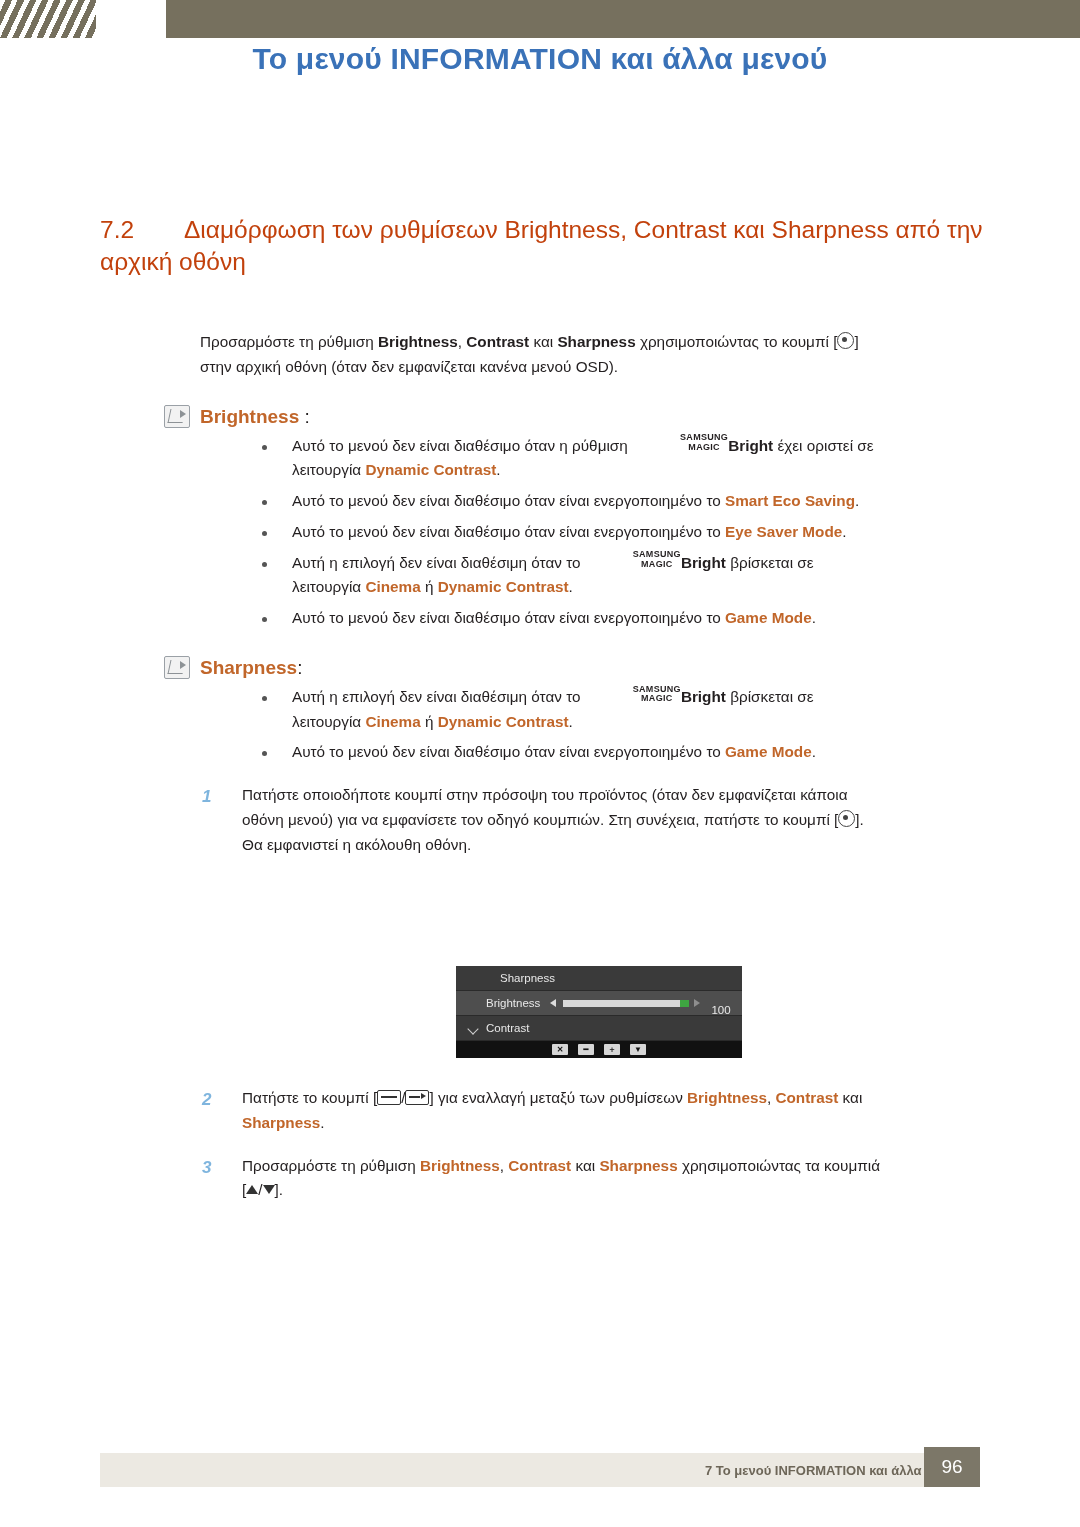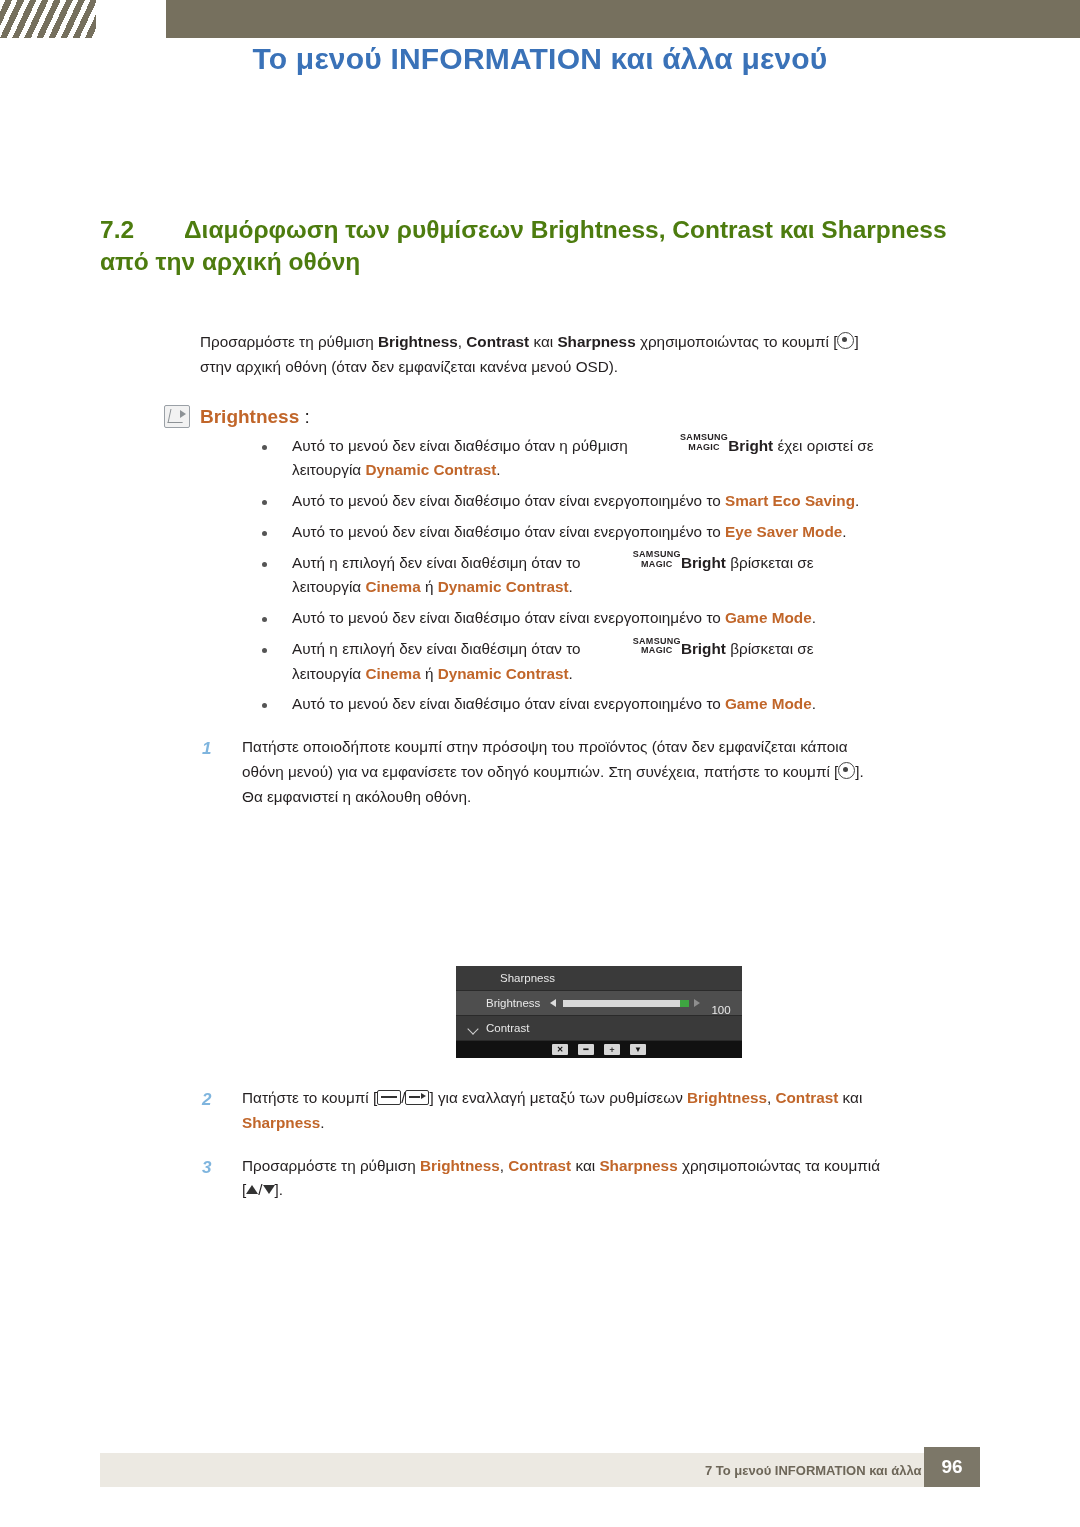--- a/index.html
+++ b/index.html
@@ -54,22 +54,22 @@
     letter-spacing: 0.2px;
   }
 
   
   .section-heading {
     position: absolute;
     top: 214px;
     left: 100px;
     width: 900px;
     font-size: 24.5px;
-    font-weight: bold;
-    color: #4d7c0f;
+    font-weight: normal;
+    color: #c2410c;
     line-height: 1.32;
   }
   .section-heading .num {
     display: inline-block;
     width: 84px;
   }
 
   
   .content {
     position: absolute;
@@ -347,21 +347,21 @@
   }
   .footer-page {
     position: absolute;
     right: 0;
     bottom: 0;
     width: 56px;
     height: 40px;
     background: #7c7768;
     color: #ffffff;
     font-size: 19px;
-    font-weight: bold;
+    font-weight: normal;
     display: flex;
     align-items: center;
     justify-content: center;
   }
 </style>
 </head>
 <body>
 
 <div class="header-band">
   <div class="header-hatch"></div>
@@ -397,20 +397,24 @@
 
   <ul class="bullets">
     <li>
       <span>Αυτή η επιλογή δεν είναι διαθέσιμη όταν το </span><span class="magic"><span>SAMSUNG</span><span>MAGIC</span></span><b class="k">Bright</b><span> βρίσκεται σε λειτουργία </span><b class="o">Cinema</b><span> ή </span><b class="o">Dynamic Contrast</b><span>.</span>
     </li>
     <li>
       <span>Αυτό το μενού δεν είναι διαθέσιμο όταν είναι ενεργοποιημένο το </span><b class="o">Game Mode</b><span>.</span>
     </li>
   </ul>
 
+  <div class="note-head">
+    <span class="nicon"></span>
+    <span>Sharpness</span><span class="colon">:</span>
+  </div>
   <ul class="bullets">
     <li>
       <span>Αυτή η επιλογή δεν είναι διαθέσιμη όταν το </span><span class="magic"><span>SAMSUNG</span><span>MAGIC</span></span><b class="k">Bright</b><span> βρίσκεται σε λειτουργία </span><b class="o">Cinema</b><span> ή </span><b class="o">Dynamic Contrast</b><span>.</span>
     </li>
     <li>
       <span>Αυτό το μενού δεν είναι διαθέσιμο όταν είναι ενεργοποιημένο το </span><b class="o">Game Mode</b><span>.</span>
     </li>
   </ul>
 
   <ol class="steps">

